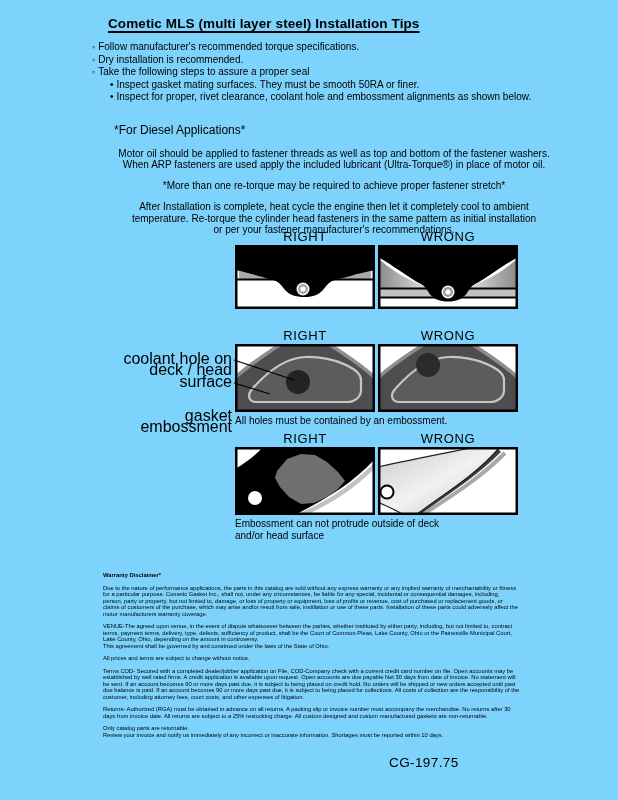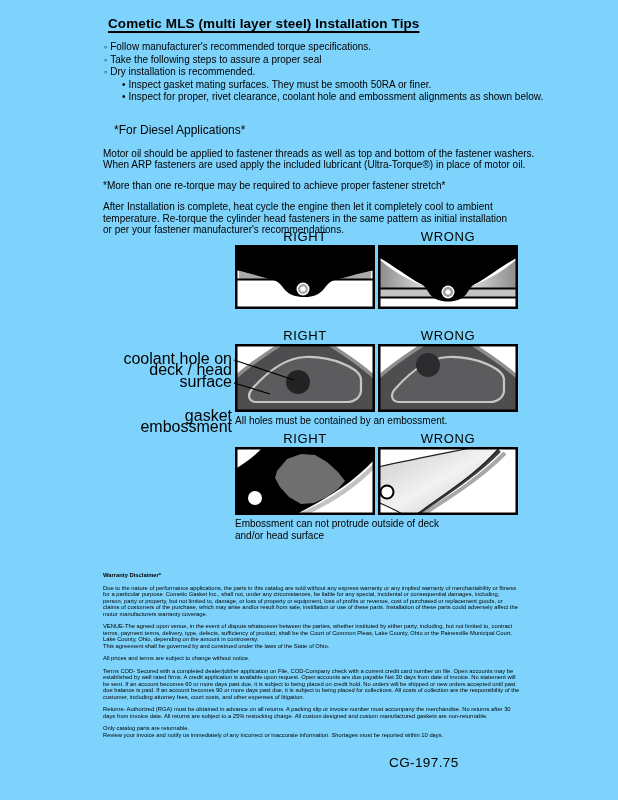--- a/index.html
+++ b/index.html
@@ -2,29 +2,29 @@
 <html><head>
 <meta charset="utf-8">
 <style>
   html,body{margin:0;padding:0;background:#ffffff;}
   .page{position:relative;width:618px;height:800px;background:#7dd3fc;
         font-family:"Liberation Sans",sans-serif;color:#000;overflow:hidden;}
 
   .title{position:absolute;left:108px;top:16px;margin:0;font-size:13.5px;font-weight:bold;
          text-decoration:underline;text-decoration-thickness:1.5px;text-underline-offset:2.5px;letter-spacing:0.1px;}
 
-  .tips{position:absolute;left:104px;top:41px;width:462px;font-size:10px;line-height:11.7px;}
+  .tips{position:absolute;left:92px;top:41px;width:462px;font-size:10px;line-height:11.7px;}
   .tip{position:relative;}
   .tip.bullet::before{content:"◦";margin-right:3px;font-size:9px;}
   .tip.sub{padding-left:18px;}
   .tip.sub::before{content:"•";margin-right:3px;}
 
   .diesel{position:absolute;left:103px;top:114px;width:462px;font-size:10px;line-height:11.7px;}
   .diesel h2{margin:11px;font-size:12px;font-weight:normal;}
-  .diesel p{margin:6px 0 0;white-space:pre-line;}
+  .diesel p{margin:6px 0 0;white-space:pre-line;text-align:center;}
   .diesel p + p{margin-top:9px;}
 
   .fig{position:absolute;}
   .fig1{left:235px;top:229px;width:283px;}
   .fig2{left:100px;top:328px;width:418px;height:102px;}
   .fig3{left:235px;top:431px;width:283px;}
   .figheads{display:flex;gap:3px;}
   .fighead{width:140px;text-align:center;font-size:13px;line-height:15px;letter-spacing:0.6px;}
   .figboxes{display:flex;gap:3px;margin-top:1px;}
   .figbox{width:140px;}
@@ -45,22 +45,22 @@
 </style>
 </head>
 <body>
 
 <div class="page">
 
   <h1 class="title">Cometic MLS (multi layer steel) Installation Tips</h1>
 
   <div class="tips">
     <div class="tip bullet">Follow manufacturer's recommended torque specifications.</div>
+    <div class="tip bullet">Dry installation is recommended.</div>
     <div class="tip bullet">Take the following steps to assure a proper seal</div>
-    <div class="tip bullet">Dry installation is recommended.</div>
     <div class="tip sub">Inspect gasket mating surfaces.  They must be smooth 50RA or finer.</div>
     <div class="tip sub">Inspect for proper, rivet clearance, coolant hole and embossment alignments as shown below.</div>
   </div>
 
   <div class="diesel">
     <h2>*For Diesel Applications*</h2>
     <p>Motor oil should be applied to fastener threads as well as top and bottom of the fastener washers.
 When ARP fasteners are used apply the included lubricant (Ultra-Torque®) in place of motor oil.</p>
     <p>*More than one re-torque may be required to achieve proper fastener stretch*</p>
     <p>After Installation is complete, heat cycle the engine then let it completely cool to ambient

